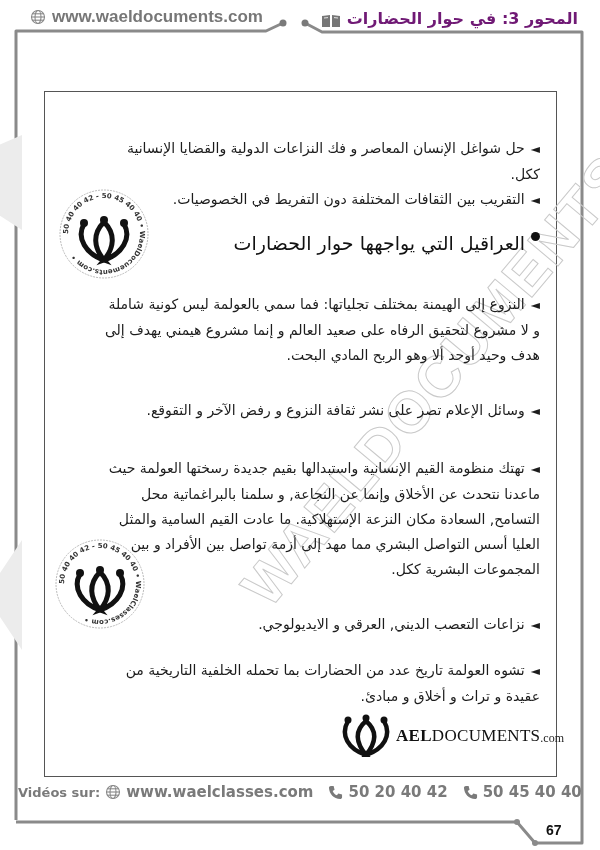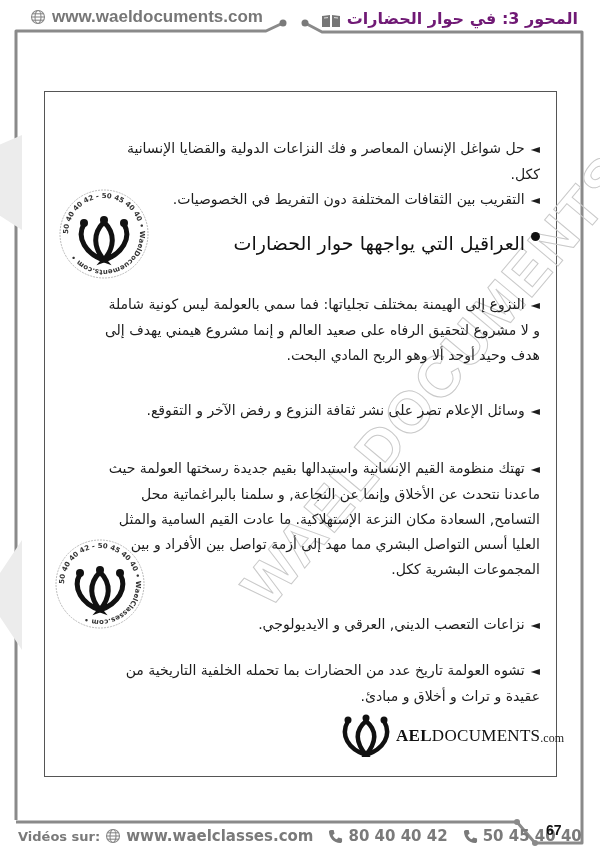--- a/index.html
+++ b/index.html
@@ -55,21 +55,21 @@
 
   .brand-logo {
     position: absolute; left: 340px; top: 710px; height: 50px; display: flex; align-items: center; gap: 4px;
   }
   .brand-text { display: flex; flex-direction: row; align-items: flex-end; line-height: 1; }
   .brand-name { font-family: "Liberation Serif", serif; font-size: 17px; color: #111; letter-spacing: 0.3px; }
   .brand-name b { font-weight: bold; }
   .brand-tld { font-family: "Liberation Serif", serif; font-size: 12px; color: #222; margin-top: 2px; }
 
   .footer {
-    position: absolute; left: 18px; top: 826px; height: 20px; display: flex; align-items: center;
+    position: absolute; left: 18px; top: 782px; height: 20px; display: flex; align-items: center;
     font-family: "DejaVu Sans", sans-serif; font-weight: bold; font-size: 13px; color: #7a7a7a; gap: 5px;
   }
   .footer .url { font-size: 15px; }
   .footer .phone { font-size: 15px; margin-left: 10px; display: flex; align-items: center; gap: 5px; }
   .phone-icon { width: 15px; height: 15px; display: inline-block; }
   .page-num {
     position: absolute; left: 546px; top: 822px; font-family: "Liberation Sans", sans-serif;
     font-weight: bold; font-size: 14px; color: #111;
   }
 </style>
@@ -206,21 +206,21 @@
       <line x1="1.5" y1="8" x2="14.5" y2="8"></line>
         <line x1="2.5" y1="4.8" x2="13.5" y2="4.8"></line>
         <line x1="2.5" y1="11.2" x2="13.5" y2="11.2"></line>
     </g>
   </svg>
   <span class="url">www.waelclasses.com</span>
   <span class="phone">
     <svg class="phone-icon" viewBox="0 0 16 16">
       <path d="M3 1 L6 1 L7 5 L5 6.5 C6 9 7.5 10.5 9.5 11 L11 9 L15 10 L15 13 C15 14 14 15 13 15 C6 14.5 1.5 10 1 3 C1 2 2 1 3 1 Z" fill="#7a7a7a"></path>
     </svg>
-    <span>80 40 40 42</span>
+    <span>50 20 40 42</span>
   </span>
   <span class="phone">
     <svg class="phone-icon" viewBox="0 0 16 16">
       <path d="M3 1 L6 1 L7 5 L5 6.5 C6 9 7.5 10.5 9.5 11 L11 9 L15 10 L15 13 C15 14 14 15 13 15 C6 14.5 1.5 10 1 3 C1 2 2 1 3 1 Z" fill="#7a7a7a"></path>
     </svg>
     <span>50 45 40 40</span>
   </span>
 </div>
 <div class="page-num">67</div>
 

